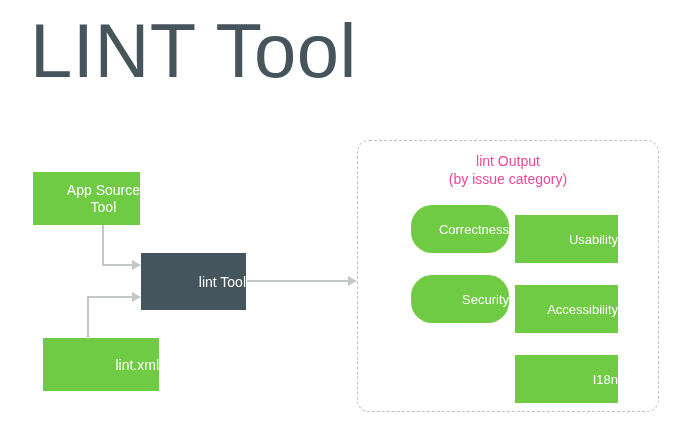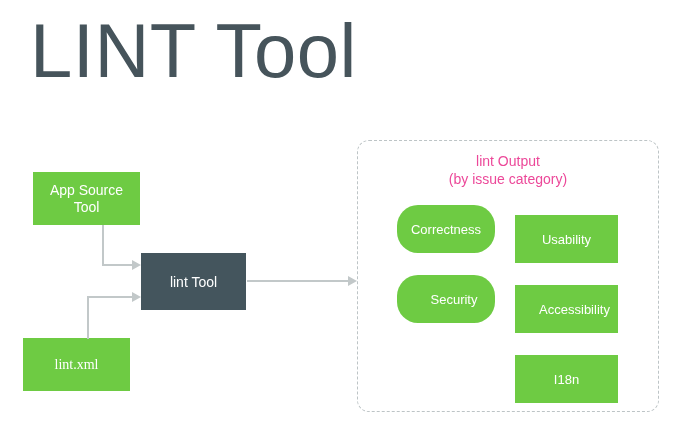--- a/index.html
+++ b/index.html
@@ -29,21 +29,21 @@
     letter-spacing: 0.5px;
     color: #46545b;
     white-space: nowrap;
   }
 
   
   .box {
     position: absolute;
     display: flex;
     align-items: center;
-    justify-content: center;
+    justify-content: flex-end;
     text-align: center;
     color: #ffffff;
     box-sizing: border-box;
   }
   .box-green {
     background: #6ecb43;
   }
   .box-dark {
     background: #44555d;
   }
@@ -51,26 +51,25 @@
   
   #app-source-files {
     left: 33px;
     top: 172px;
     width: 107px;
     height: 53px;
     font-size: 14px;
     line-height: 17px;
   }
   #lint-xml {
-    left: 23px;
+    left: 43px;
     top: 338px;
-    width: 107px;
+    width: 116px;
     height: 53px;
     font-size: 14px;
-    font-family: Liberation Serif, serif;
   }
   #lint-tool {
     left: 141px;
     top: 253px;
     width: 105px;
     height: 57px;
     font-size: 14px;
   }
 
   
@@ -128,21 +127,21 @@
   #lint-output-heading .sub { display: block; }
 
   
   .cat {
     position: absolute;
     width: 98px;
     height: 48px;
     font-size: 13px;
   }
   .cat.wide { width: 103px; margin-top: 10px; }
-  .col-a { left: 397px; border-radius: 21px; }
+  .col-a { left: 411px; border-radius: 21px; }
   .col-b { left: 515px; }
   .row-1 { top: 205px; }
   .row-2 { top: 275px; padding-left: 16px; }
   .row-3 { top: 345px; }
 </style>
 </head>
 <body>
 
 <div id="slide">
 

